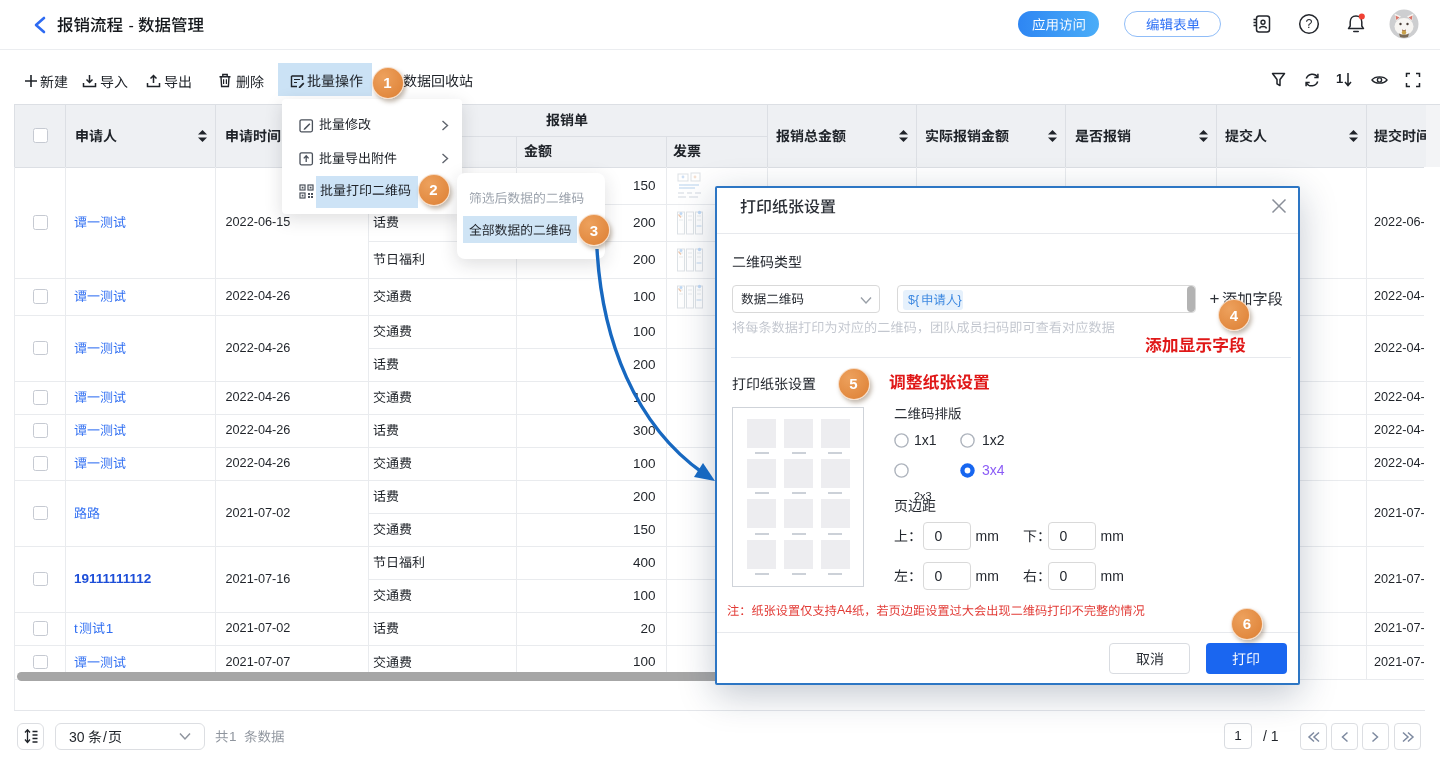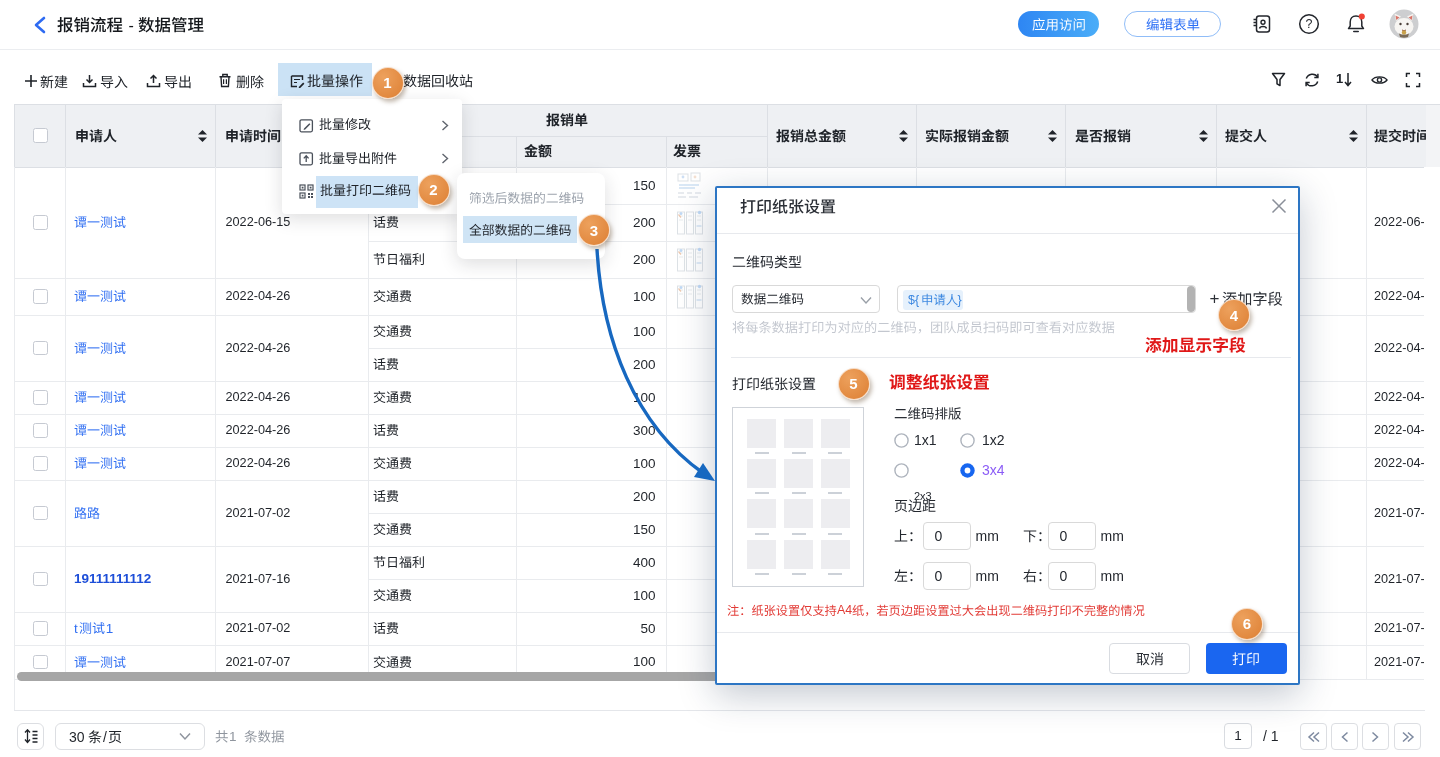--- a/index.html
+++ b/index.html
@@ -680,21 +680,21 @@
     </svg>
 <div style="position:absolute;left:105.8px;top:621.8px;font-size:13.5px;color:#2f6ef2;font-weight:400;white-space:pre;letter-spacing:0.0px;line-height:1;">1</div>
 <div style="position:absolute;left:225.5px;top:622.1px;font-size:12.7px;color:#1f2329;font-weight:400;white-space:pre;letter-spacing:0.0px;line-height:1;">2021-07-02</div>
 <div style="position:absolute;left:1374.0px;top:622.1px;font-size:12.7px;color:#1f2329;font-weight:400;white-space:pre;letter-spacing:0.0px;line-height:1;">2021-07-02</div>
 <svg style="position:absolute;left:372.5px;top:618.4px;width:28.0px;height:20.8px;overflow:visible;">
       <g transform="translate(0,14.95) scale(0.01300)" fill="#1f2329">
         <use href="#q60" x="0"></use>
         <use href="#q59" x="1000"></use>
       </g>
     </svg>
-<div style="position:absolute;left:655.5px;top:621.8px;transform:translateX(-100%);font-size:13.5px;color:#1f2329;font-weight:400;white-space:pre;letter-spacing:0.0px;line-height:1;">50</div>
+<div style="position:absolute;left:655.5px;top:621.8px;transform:translateX(-100%);font-size:13.5px;color:#1f2329;font-weight:400;white-space:pre;letter-spacing:0.0px;line-height:1;">20</div>
 <div style="position:absolute;left:14.0px;top:645.0px;width:1410.0px;height:1.0px;background:#e9ebee;"></div>
 <div style="position:absolute;left:33.0px;top:654.8px;width:14.5px;height:14.5px;border:1.4px solid #c6cad2;border-radius:2.5px;background:#fff;box-sizing:border-box;"></div>
 <svg style="position:absolute;left:74.0px;top:651.9px;width:54.0px;height:20.8px;overflow:visible;">
       <g transform="translate(0,14.95) scale(0.01300)" fill="#2f6ef2">
         <use href="#q53" x="0"></use>
         <use href="#q54" x="1000"></use>
         <use href="#q55" x="2000"></use>
         <use href="#q56" x="3000"></use>
       </g>
     </svg>

